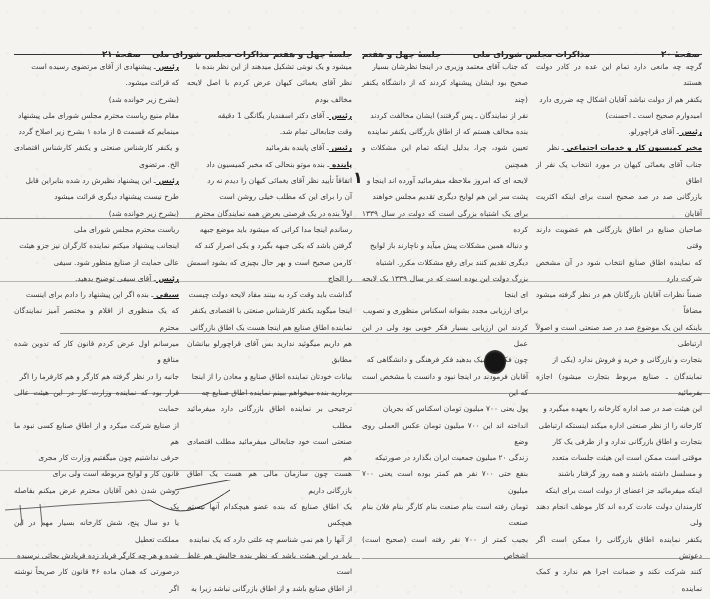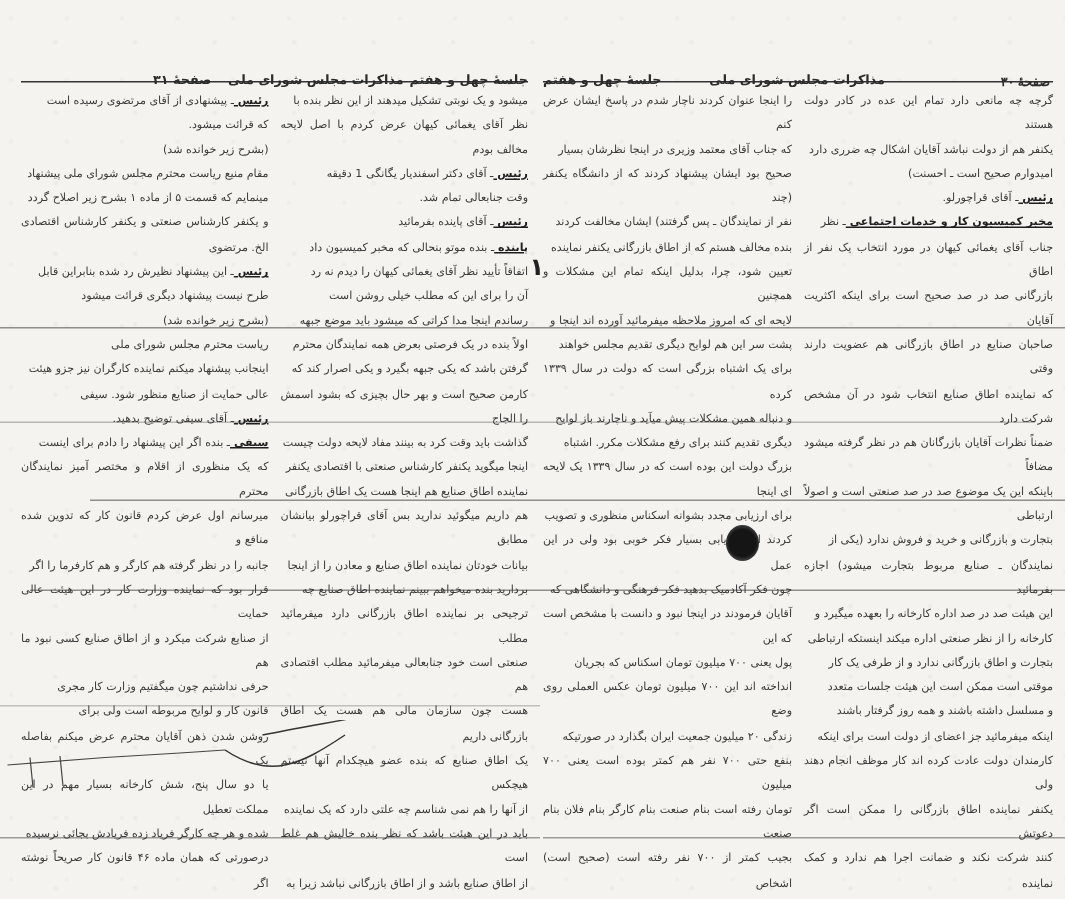--- a/index.html
+++ b/index.html
@@ -39,22 +39,22 @@
   <div class="cols">
     <div class="col" id="L-right">
         <p><span>میشود و یک نوبتی تشکیل میدهند از این نظر بنده با</span></p>
         <p><span>نظر آقای یغمائی کیهان عرض کردم با اصل لایحه مخالف بودم</span></p>
         <p><span class="speaker">رئیس </span><span>ـ آقای دکتر اسفندیار یگانگی 1 دقیقه</span></p>
         <p><span>وقت جنابعالی تمام شد.</span></p>
         <p class="center"><span class="speaker">رئیس </span><span>ـ آقای پاینده بفرمائید</span></p>
         <p><span class="speaker">پاینده </span><span>ـ بنده موتو بنحالی که مخبر کمیسیون داد</span></p>
         <p><span>اتفاقاً تأیید نظر آقای یغمائی کیهان را دیدم نه رد</span></p>
         <p><span>آن را برای این که مطلب خیلی روشن است</span></p>
+        <p><span>اولاً بنده در یک فرصتی بعرض همه نمایندگان محترم</span></p>
         <p><span>رساندم اینجا مدا کراتی که میشود باید موضع جبهه</span></p>
-        <p><span>اولاً بنده در یک فرصتی بعرض همه نمایندگان محترم</span></p>
         <p><span>گرفتن باشد که یکی جبهه بگیرد و یکی اصرار کند که</span></p>
         <p><span>کارمن صحیح است و بهر حال بچیزی که بشود اسمش را الجاج</span></p>
         <p><span>گذاشت باید وقت کرد به بینند مفاد لایحه دولت چیست</span></p>
         <p><span>اینجا میگوید یکنفر کارشناس صنعتی با اقتصادی یکنفر</span></p>
         <p><span>نماینده اطاق صنایع هم اینجا هست یک اطاق بازرگانی</span></p>
         <p><span>هم داریم میگوئید ندارید بس آقای قراچورلو بیانشان مطابق</span></p>
         <p><span>بیانات خودتان نماینده اطاق صنایع و معادن را از اینجا</span></p>
         <p><span>بردارید بنده میخواهم ببینم نماینده اطاق صنایع چه</span></p>
         <p><span>ترجیحی بر نماینده اطاق بازرگانی دارد میفرمائید مطلب</span></p>
         <p><span>صنعتی است خود جنابعالی میفرمائید مطلب اقتصادی هم</span></p>
@@ -91,21 +91,21 @@
         <p><span>یا دو سال پنج، شش کارخانه بسیار مهم در این مملکت تعطیل</span></p>
         <p><span>شده و هر چه کارگر فریاد زده فریادش بجائی نرسیده</span></p>
         <p><span>درصورتی که همان ماده ۴۶ قانون کار صریحاً نوشته اگر</span></p>
         <p></p>
       </div>
   </div>
 </div>
 
 <div class="page right">
   <div class="header">
-    <span style="right:2px;font-family:Liberation Serif, serif;">صفحهٔ ۳۰</span>
+    <span style="right:2px;">صفحهٔ ۳۰</span>
     <span style="right:112px;">مذاکرات مجلس شورای ملی</span>
     <span style="left:0;">جلسهٔ چهل و هفتم</span>
   </div>
   <div class="cols">
     <div class="col" id="R-right">
         <p><span>گرچه چه مانعی دارد تمام این عده در کادر دولت هستند</span></p>
         <p><span>یکنفر هم از دولت نباشد آقایان اشکال چه ضرری دارد</span></p>
         <p><span>امیدوارم صحیح است ـ احسنت)</span></p>
         <p class="center"><span class="speaker">رئیس </span><span>ـ آقای قراچورلو.</span></p>
         <p><span class="speaker">مخبر کمیسیون کار و خدمات اجتماعی </span><span>ـ نظر</span></p>
@@ -122,21 +122,20 @@
         <p><span>بتجارت و اطاق بازرگانی ندارد و از طرفی یک کار</span></p>
         <p><span>موقتی است ممکن است این هیئت جلسات متعدد</span></p>
         <p><span>و مسلسل داشته باشند و همه روز گرفتار باشند</span></p>
         <p><span>اینکه میفرمائید جز اعضای از دولت است برای اینکه</span></p>
         <p><span>کارمندان دولت عادت کرده اند کار موظف انجام دهند ولی</span></p>
         <p><span>یکنفر نماینده اطاق بازرگانی را ممکن است اگر دعوتش</span></p>
         <p><span>کنند شرکت نکند و ضمانت اجرا هم ندارد و کمک نماینده</span></p>
         <p></p>
       </div>
     <div class="col" id="R-left">
-        <p><span>را اینجا عنوان کردند ناچار شدم در پاسخ ایشان عرض کنم</span></p>
         <p><span>که جناب آقای معتمد وزیری در اینجا نظرشان بسیار</span></p>
         <p><span>صحیح بود ایشان پیشنهاد کردند که از دانشگاه یکنفر (چند</span></p>
         <p><span>نفر از نمایندگان ـ پس گرفتند) ایشان مخالفت کردند</span></p>
         <p><span>بنده مخالف هستم که از اطاق بازرگانی یکنفر نماینده</span></p>
         <p><span>تعیین شود، چرا، بدلیل اینکه تمام این مشکلات و همچنین</span></p>
         <p><span>لایحه ای که امروز ملاحظه میفرمائید آورده اند اینجا و</span></p>
         <p><span>پشت سر این هم لوایح دیگری تقدیم مجلس خواهند</span></p>
         <p><span>برای یک اشتباه بزرگی است که دولت در سال ۱۳۳۹ کرده</span></p>
         <p><span>و دنباله همین مشکلات پیش میآید و ناچارند باز لوایح</span></p>
         <p><span>دیگری تقدیم کنند برای رفع مشکلات مکرر. اشتباه</span></p>

